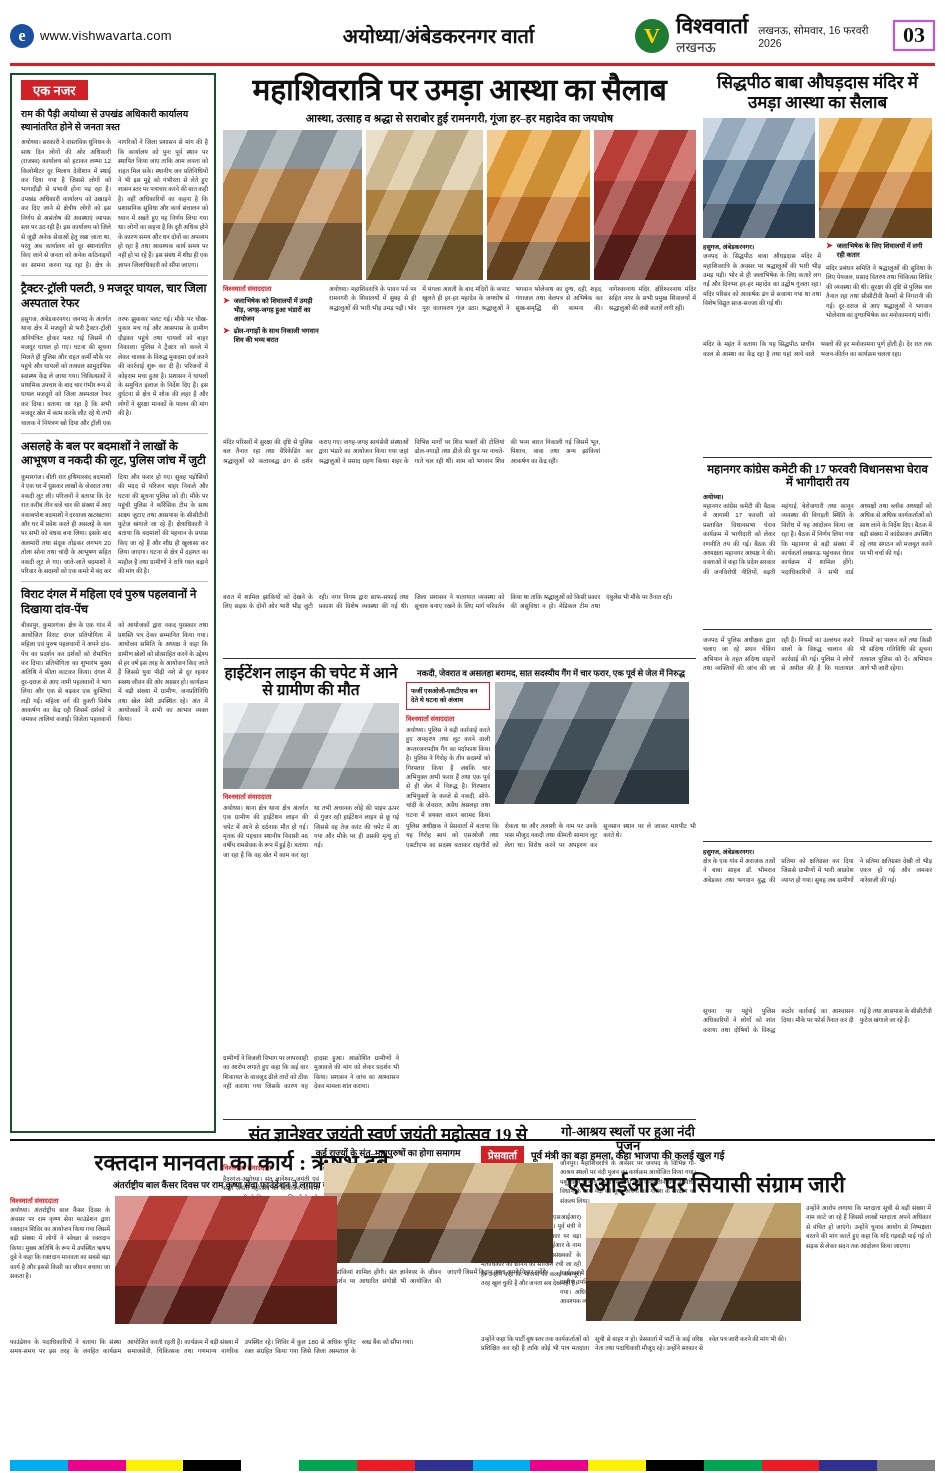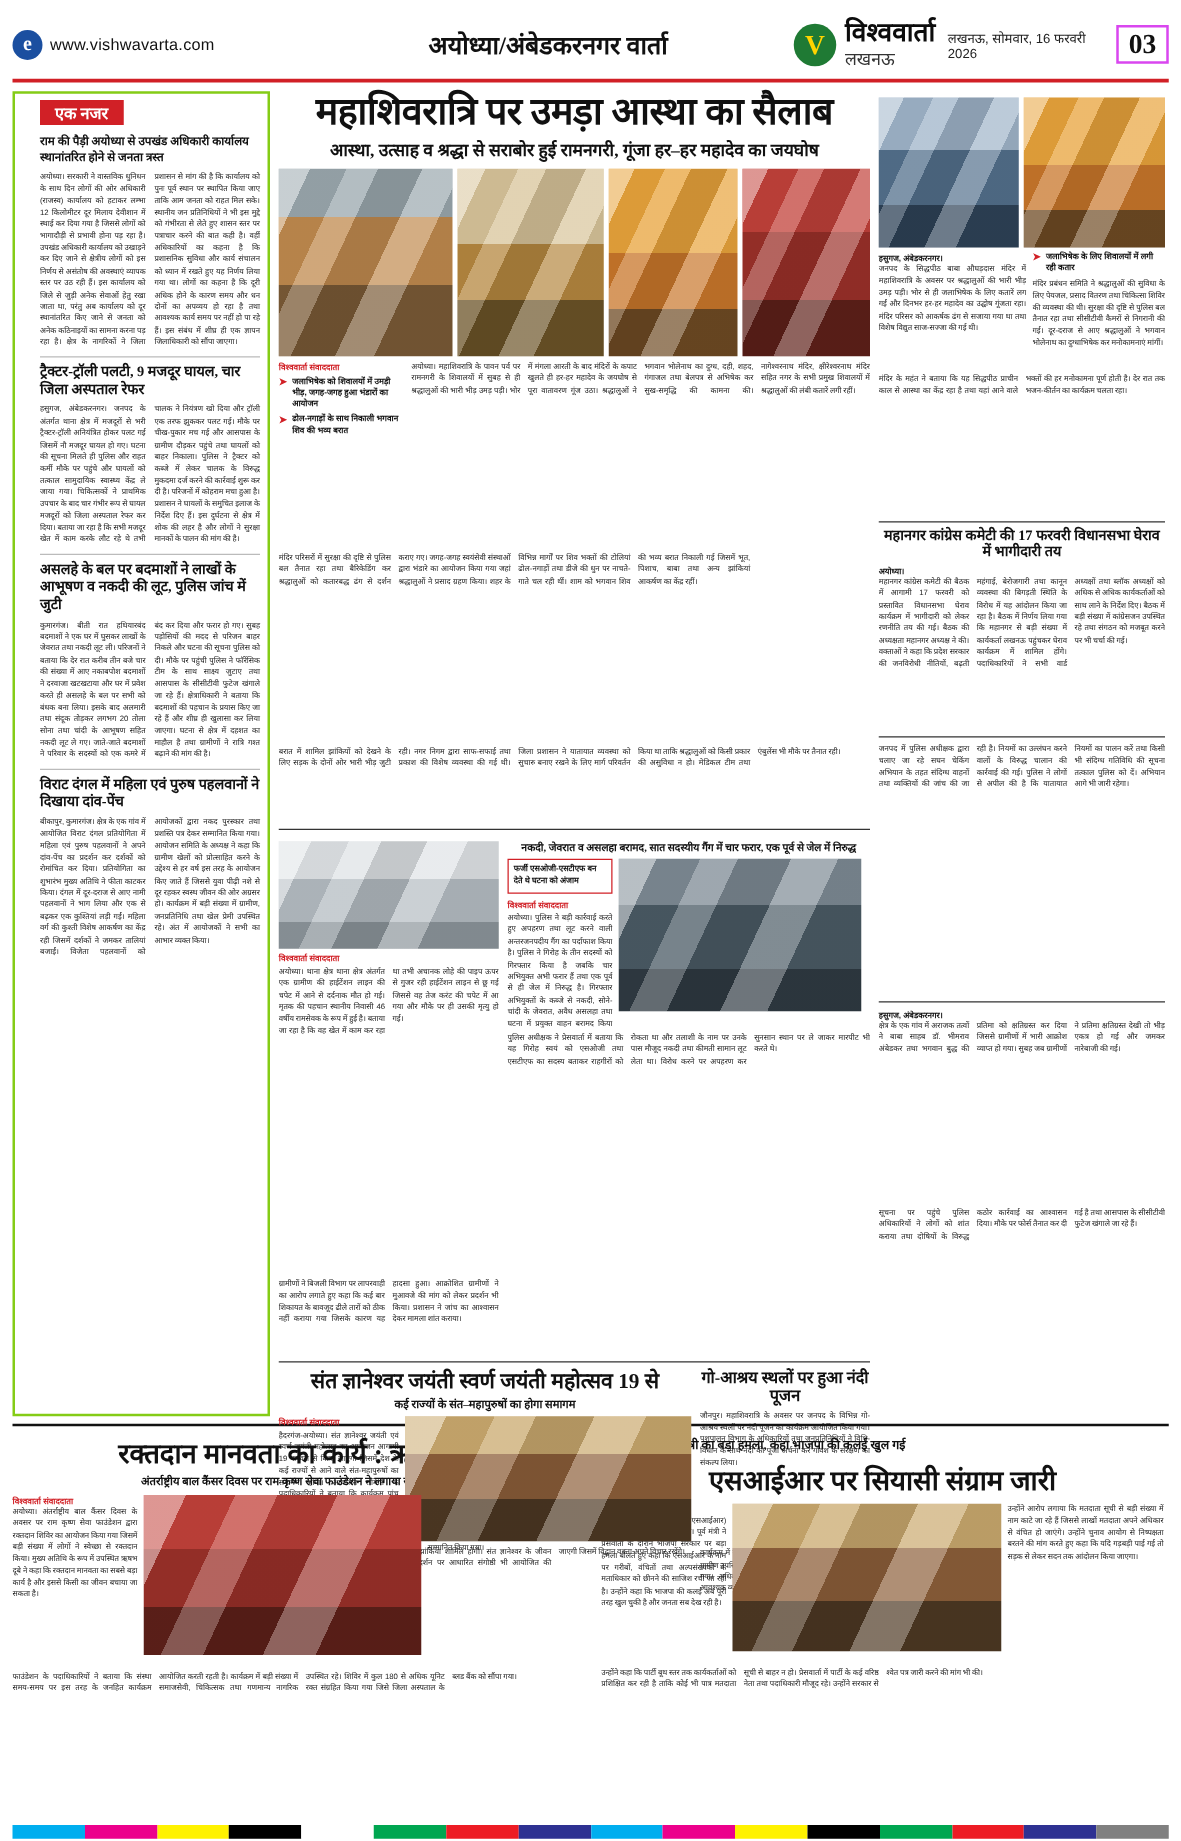--- a/index.html
+++ b/index.html
@@ -46,36 +46,36 @@
   .dateline { font-size:6.4px; font-weight:bold; }
   .redline { color:#d12026; font-weight:bold; font-size:6.6px; }
 
   
   .content { display:flex; gap:7px; margin-top:7px; height:1060px; }
   .col-left { width:206px; }
   .col-mid  { width:473px; }
   .col-right { width:229px; }
 
   
-  .eknazar { border:2px solid #84cc16; padding:5px 6px 6px 20px; height:1060px; }
+  .eknazar { border:2px solid #14532d; padding:5px 6px 6px 9px; height:1060px; }
   .en-title {
     display:inline-block; background:#d12026; color:#fff; font-family:"Liberation Serif", serif;
     font-weight:bold; font-size:13px; padding:1px 12px; margin-bottom:5px;
   }
   .en-head { font-family:"Liberation Serif", serif; font-weight:bold; font-size:9.4px; line-height:1.35; margin:3px 0 4px; color:#111;}
   .en-sep { border-top:1px solid #bbb; margin:6px 0 5px; }
   .en-sub { font-family:"Liberation Serif", serif; font-weight:bold; font-size:11.5px; line-height:1.25; margin:4px 0 4px; }
   .two-col { column-count:2; column-gap:7px; }
 
   
   .lead-head {
     font-family:"Liberation Serif", serif; font-weight:bold; font-size:30px; text-align:center;
     line-height:1.1; letter-spacing:-0.3px;
   }
-  .lead-sub { text-align:center; font-size:14px; font-weight:bold; font-family:"Liberation Serif", serif; margin:4px 0 5px; }
+  .lead-sub { text-align:center; font-size:11px; font-weight:bold; font-family:"Liberation Serif", serif; margin:4px 0 5px; }
   .photos { display:flex; gap:4px; }
   .ph { position:relative; overflow:hidden; }
   .bullets { margin-top:4px; }
   .bullet { display:flex; gap:4px; font-size:6.6px; font-weight:bold; line-height:1.35; margin-bottom:3px;}
   .bullet .dot { color:#d12026; font-size:8px; line-height:1; }
   .cols5 { column-count:5; column-gap:6px; margin-top:5px; }
   .cols4 { column-count:4; column-gap:6px; }
   .cols3 { column-count:3; column-gap:6px; }
   .cols2 { column-count:2; column-gap:6px; }
 
@@ -202,20 +202,21 @@
         </div>
       </div>
 
       <div class="body-txt cols5" style="height:150px;overflow:hidden;margin-top:3px;">मंदिर परिसरों में सुरक्षा की दृष्टि से पुलिस बल तैनात रहा तथा बैरिकेडिंग कर श्रद्धालुओं को कतारबद्ध ढंग से दर्शन कराए गए। जगह-जगह स्वयंसेवी संस्थाओं द्वारा भंडारे का आयोजन किया गया जहां श्रद्धालुओं ने प्रसाद ग्रहण किया। शहर के विभिन्न मार्गों पर शिव भक्तों की टोलियां ढोल-नगाड़ों तथा डीजे की धुन पर नाचते-गाते चल रही थीं। शाम को भगवान शिव की भव्य बरात निकाली गई जिसमें भूत, पिशाच, बाबा तथा अन्य झांकियां आकर्षण का केंद्र रहीं।</div>
       <div class="body-txt cols5" style="height:60px;overflow:hidden;">बरात में शामिल झांकियों को देखने के लिए सड़क के दोनों ओर भारी भीड़ जुटी रही। नगर निगम द्वारा साफ-सफाई तथा प्रकाश की विशेष व्यवस्था की गई थी। जिला प्रशासन ने यातायात व्यवस्था को सुचारु बनाए रखने के लिए मार्ग परिवर्तन किया था ताकि श्रद्धालुओं को किसी प्रकार की असुविधा न हो। मेडिकल टीम तथा एंबुलेंस भी मौके पर तैनात रही।</div>
 
       <div class="rule-top"></div>
 
       <div style="display:flex;gap:7px;">
         <div style="width:176px;">
+          <div class="sec-head" style="font-size:15.5px;">हाईटेंशन लाइन की चपेट में आने से ग्रामीण की मौत</div>
           <div class="img white" style="width:176px;height:86px;margin-top:4px;"></div>
           <div class="redline" style="margin-top:3px;">विश्ववार्ता संवाददाता</div>
           <div class="body-txt cols2" style="height:250px;overflow:hidden;margin-top:2px;">अयोध्या। थाना क्षेत्र थाना क्षेत्र अंतर्गत एक ग्रामीण की हाईटेंशन लाइन की चपेट में आने से दर्दनाक मौत हो गई। मृतक की पहचान स्थानीय निवासी 46 वर्षीय रामसेवक के रूप में हुई है। बताया जा रहा है कि वह खेत में काम कर रहा था तभी अचानक लोहे की पाइप ऊपर से गुजर रही हाईटेंशन लाइन से छू गई जिससे वह तेज करंट की चपेट में आ गया और मौके पर ही उसकी मृत्यु हो गई।</div>
           <div class="body-txt cols2" style="height:60px;overflow:hidden;">ग्रामीणों ने बिजली विभाग पर लापरवाही का आरोप लगाते हुए कहा कि कई बार शिकायत के बावजूद ढीले तारों को ठीक नहीं कराया गया जिसके कारण यह हादसा हुआ। आक्रोशित ग्रामीणों ने मुआवजे की मांग को लेकर प्रदर्शन भी किया। प्रशासन ने जांच का आश्वासन देकर मामला शांत कराया।</div>
         </div>
 
         <div style="flex:1;">
           <div class="b-sub" style="font-size:8.4px;margin:3px 0 4px;">नकदी, जेवरात व असलहा बरामद, सात सदस्यीय गैंग में चार फरार, एक पूर्व से जेल में निरुद्ध</div>
           <div style="display:flex;gap:5px;">
             <div style="width:84px;">
@@ -247,20 +248,21 @@
         </div>
         <div style="flex:1;">
           <div class="sec-head" style="font-size:13px;">गो-आश्रय स्थलों पर हुआ नंदी पूजन</div>
           <div class="body-txt" style="height:110px;overflow:hidden;margin-top:4px;">जौनपुर। महाशिवरात्रि के अवसर पर जनपद के विभिन्न गो-आश्रय स्थलों पर नंदी पूजन का कार्यक्रम आयोजित किया गया। पशुपालन विभाग के अधिकारियों तथा जनप्रतिनिधियों ने विधि-विधान के साथ नंदी की पूजा अर्चना कर गोवंश के संरक्षण का संकल्प लिया।</div>
           <div class="body-txt" style="height:120px;overflow:hidden;">कार्यक्रम में ग्राम प्रधान, क्षेत्र पंचायत सदस्य तथा बड़ी संख्या में ग्रामीण उपस्थित रहे। गोवंश को हरा चारा, गुड़ तथा फल खिलाया गया। अधिकारियों ने कहा कि गो-आश्रय स्थलों पर सभी आवश्यक व्यवस्थाएं सुनिश्चित की जा रही हैं।</div>
         </div>
       </div>
     </div>
 
     <div class="col-right">
+      <div class="r-head">सिद्धपीठ बाबा औघड़दास मंदिर में उमड़ा आस्था का सैलाब</div>
       <div style="display:flex;gap:4px;margin-top:5px;">
         <div class="img blue" style="width:112px;height:120px;"></div>
         <div class="img saffron" style="width:113px;height:120px;"></div>
       </div>
       <div style="display:flex;gap:5px;margin-top:4px;">
         <div style="width:118px;">
           <div class="dateline">हसुगज, अंबेडकरनगर।</div>
           <div class="body-txt" style="height:86px;overflow:hidden;">जनपद के सिद्धपीठ बाबा औघड़दास मंदिर में महाशिवरात्रि के अवसर पर श्रद्धालुओं की भारी भीड़ उमड़ पड़ी। भोर से ही जलाभिषेक के लिए कतारें लग गईं और दिनभर हर-हर महादेव का उद्घोष गूंजता रहा। मंदिर परिसर को आकर्षक ढंग से सजाया गया था तथा विशेष विद्युत साज-सज्जा की गई थी।</div>
         </div>
         <div style="flex:1;">

